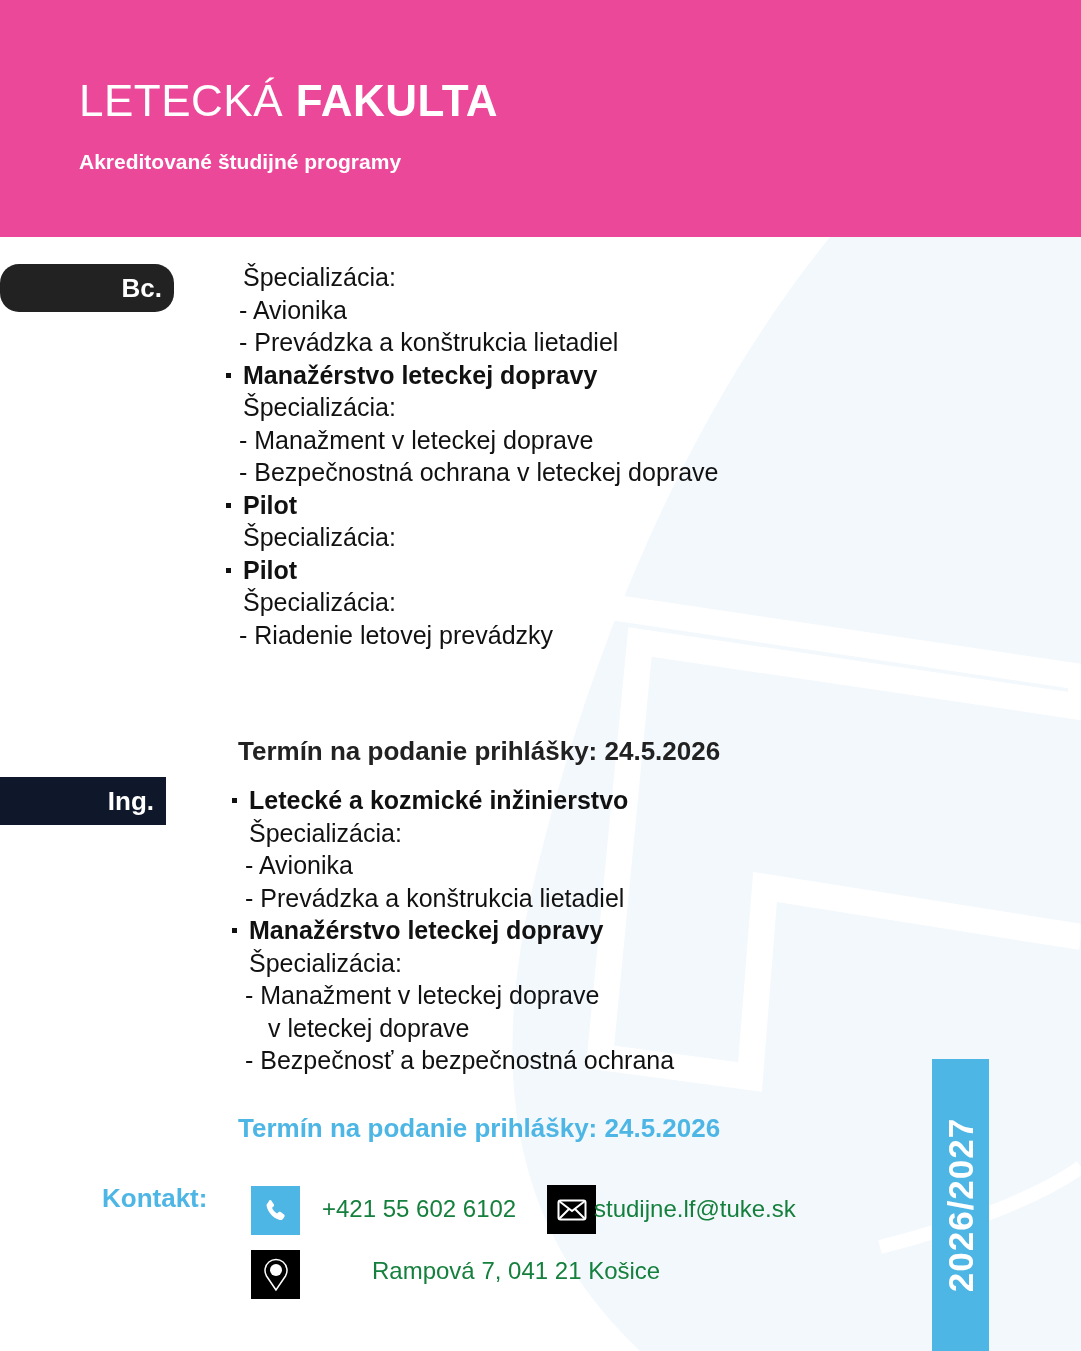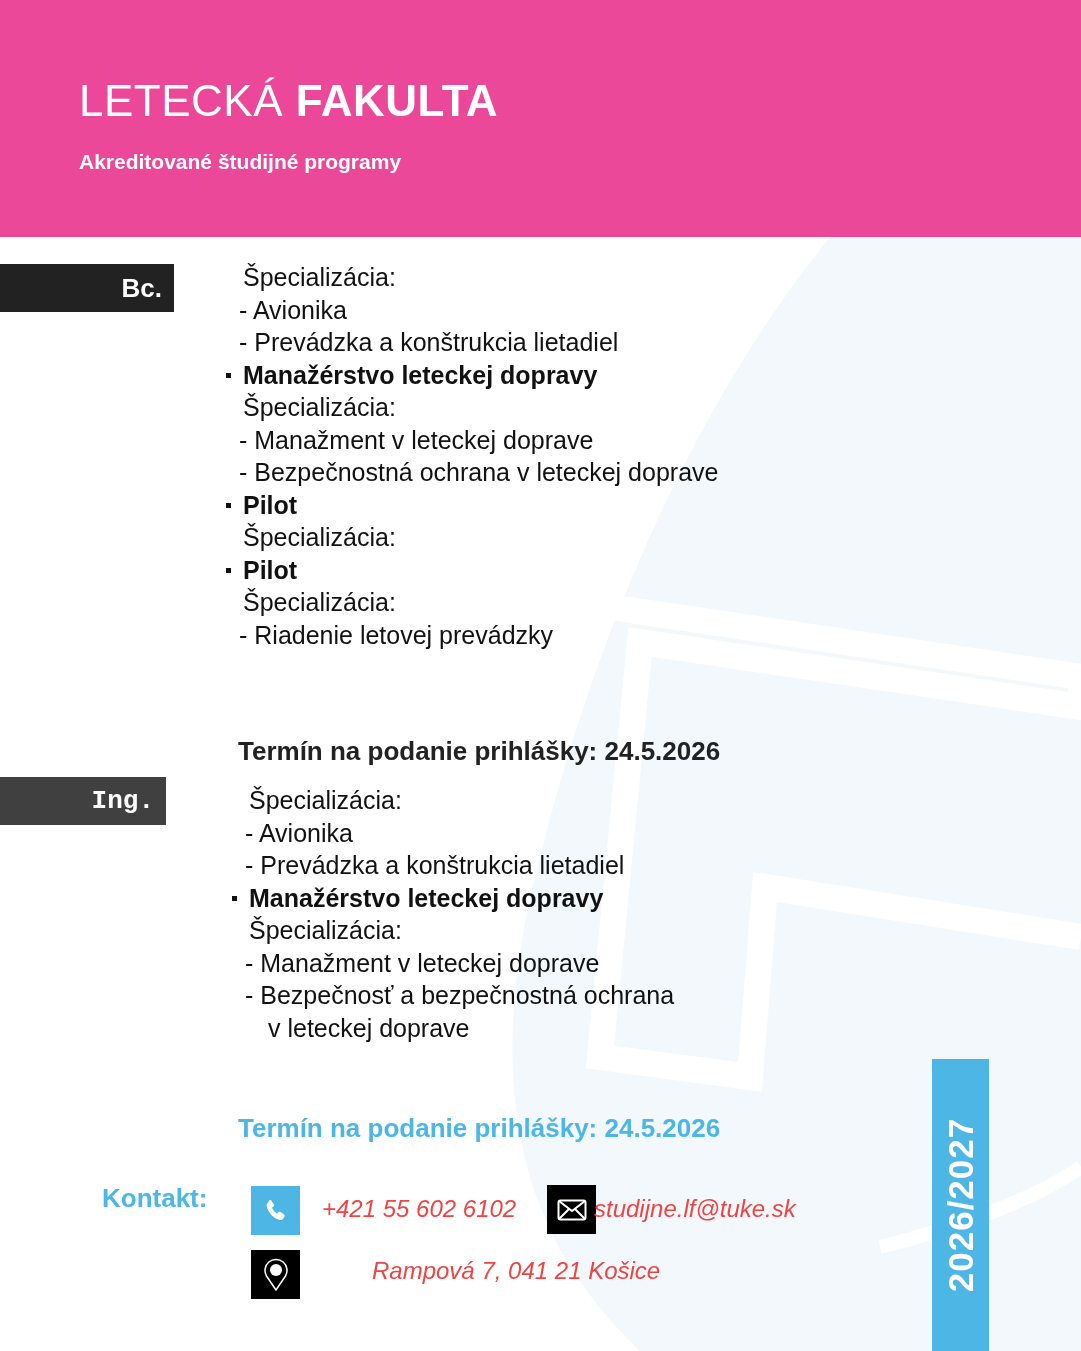--- a/index.html
+++ b/index.html
@@ -18,22 +18,22 @@
   .title .bold { font-weight: 700; }
   .subtitle {
     position: absolute; left: 79px; top: 150px; font-size: 21px; font-weight: 700; color: #fff; white-space: nowrap;
   }
   .watermark { position: absolute; left: 0; top: 237px; width: 1081px; height: 1114px; pointer-events: none; }
 
   .level-tag {
     position: absolute; left: 0; color: #fff; font-weight: 700; font-size: 26px;
     text-align: right; box-sizing: border-box; padding-right: 12px;
   }
-  .tag-bc { top: 264px; width: 174px; height: 48px; line-height: 48px; background: #222222; }
-  .tag-ing { top: 777px; width: 166px; height: 48px; line-height: 48px; background: #404040; font-family: Liberation Mono, monospace; }
+  .tag-bc { top: 264px; width: 174px; height: 48px; line-height: 48px; background: #222222; border-radius: 19px; }
+  .tag-ing { top: 777px; width: 166px; height: 48px; line-height: 48px; background: #0f172a; }
 
   .programs { position: absolute; font-size: 25px; line-height: 32.5px; white-space: nowrap; }
   .prog-bc { left: 226px; top: 261px; }
   .prog-ing { left: 232px; top: 784px; }
   .program-name { font-weight: 700; position: relative; padding-left: 17px; }
   .program-name .bullet {
     position: absolute; left: 0; top: 14px; width: 5px; height: 5px; background: #111;
   }
   .spec-label { padding-left: 17px; }
   .spec-item { padding-left: 13px; }
@@ -43,21 +43,21 @@
   .deadline-bc { left: 238px; top: 736px; color: #222; }
   .deadline-ing { left: 238px; top: 1113px; color: #4db6e5; }
 
   .contact-label { position: absolute; left: 102px; top: 1183px; font-size: 26px; font-weight: 700; color: #4db6e5; }
   .icon-box {
     position: absolute; width: 49px; height: 49px; display: flex; align-items: center; justify-content: center;
   }
   .icon-phone { left: 251px; top: 1186px; background: #4db6e5; }
   .icon-mail { left: 547px; top: 1185px; background: #000; }
   .icon-pin { left: 251px; top: 1250px; background: #000; }
-  .contact-text { position: absolute; font-size: 24px; color: #ef4444; white-space: nowrap; font-style: italic; }
+  .contact-text { position: absolute; font-size: 24px; color: #15803d; white-space: nowrap; }
   .txt-phone { left: 322px; top: 1195px; }
   .txt-mail { left: 594px; top: 1195px; }
   .txt-addr { left: 329px; top: 1257px; margin-left: 43px; }
 
   .year-bar {
     position: absolute; left: 932px; top: 1059px; width: 57px; height: 292px; background: #4db6e5;
   }
   .year-text {
     position: absolute; left: 50%; top: 50%; transform: translate(-50%, -50%) rotate(-90deg);
     color: #fff; font-size: 35px; font-weight: 700; white-space: nowrap; letter-spacing: 1px;
@@ -98,29 +98,30 @@
   <div class="program-name"><span class="bullet"></span><span>Pilot</span></div>
   <div class="spec-label">Špecializácia:</div>
   <div class="spec-item">- Riadenie letovej prevádzky</div>
 </div>
 
 <div class="deadline deadline-bc">Termín na podanie prihlášky: 24.5.2026</div>
 
 <div class="level-tag tag-ing">Ing.</div>
 
 <div class="programs prog-ing">
+  <div class="program-name"><span class="bullet"></span><span>Letecké a kozmické inžinierstvo</span></div>
   <div class="spec-label">Špecializácia:</div>
   <div class="spec-item">- Avionika</div>
   <div class="spec-item">- Prevádzka a konštrukcia lietadiel</div>
 
   <div class="program-name"><span class="bullet"></span><span>Manažérstvo leteckej dopravy</span></div>
   <div class="spec-label">Špecializácia:</div>
   <div class="spec-item">- Manažment v leteckej doprave</div>
+  <div class="spec-item cont">v leteckej doprave</div>
   <div class="spec-item">- Bezpečnosť a bezpečnostná ochrana</div>
-  <div class="spec-item cont">v leteckej doprave</div>
 </div>
 
 <div class="deadline deadline-ing">Termín na podanie prihlášky: 24.5.2026</div>
 
 <div class="contact-label">Kontakt:</div>
 
 <div class="icon-box icon-phone">
   <svg width="30" height="30" viewBox="0 0 24 24">
       <path d="M6.6 3.5c.6-.4 1.4-.3 1.8.3l1.8 2.7c.4.6.3 1.3-.2 1.8l-1.2 1.1c.8 1.9 2.2 3.5 4 4.6l1.2-1.1c.5-.5 1.3-.5 1.8-.1l2.6 2c.6.4.7 1.2.3 1.8l-1 1.5c-.6.9-1.7 1.3-2.8 1-5.2-1.6-9.2-5.9-10.4-11.2-.2-1 .2-2 1.1-2.6z" fill="#fff"></path>
     </svg>

